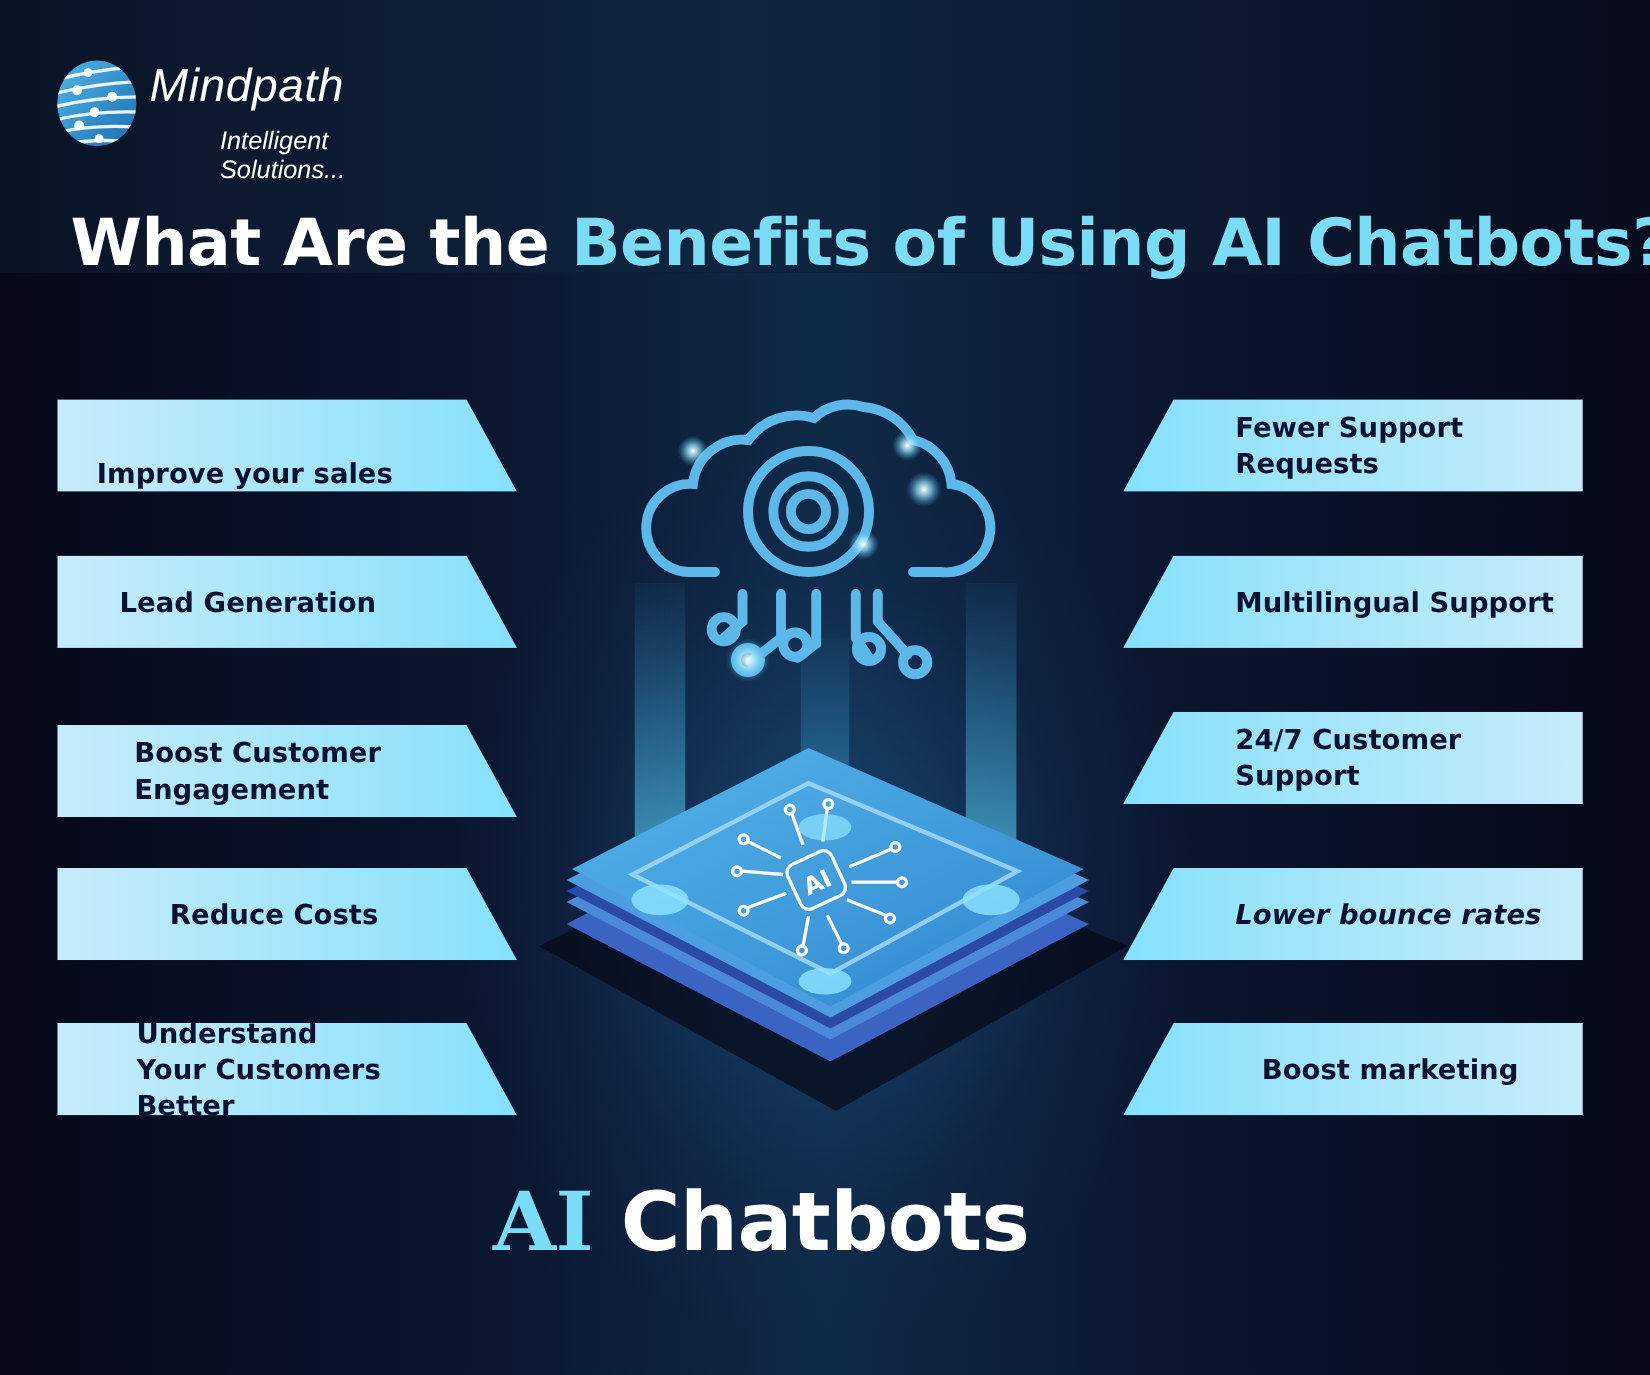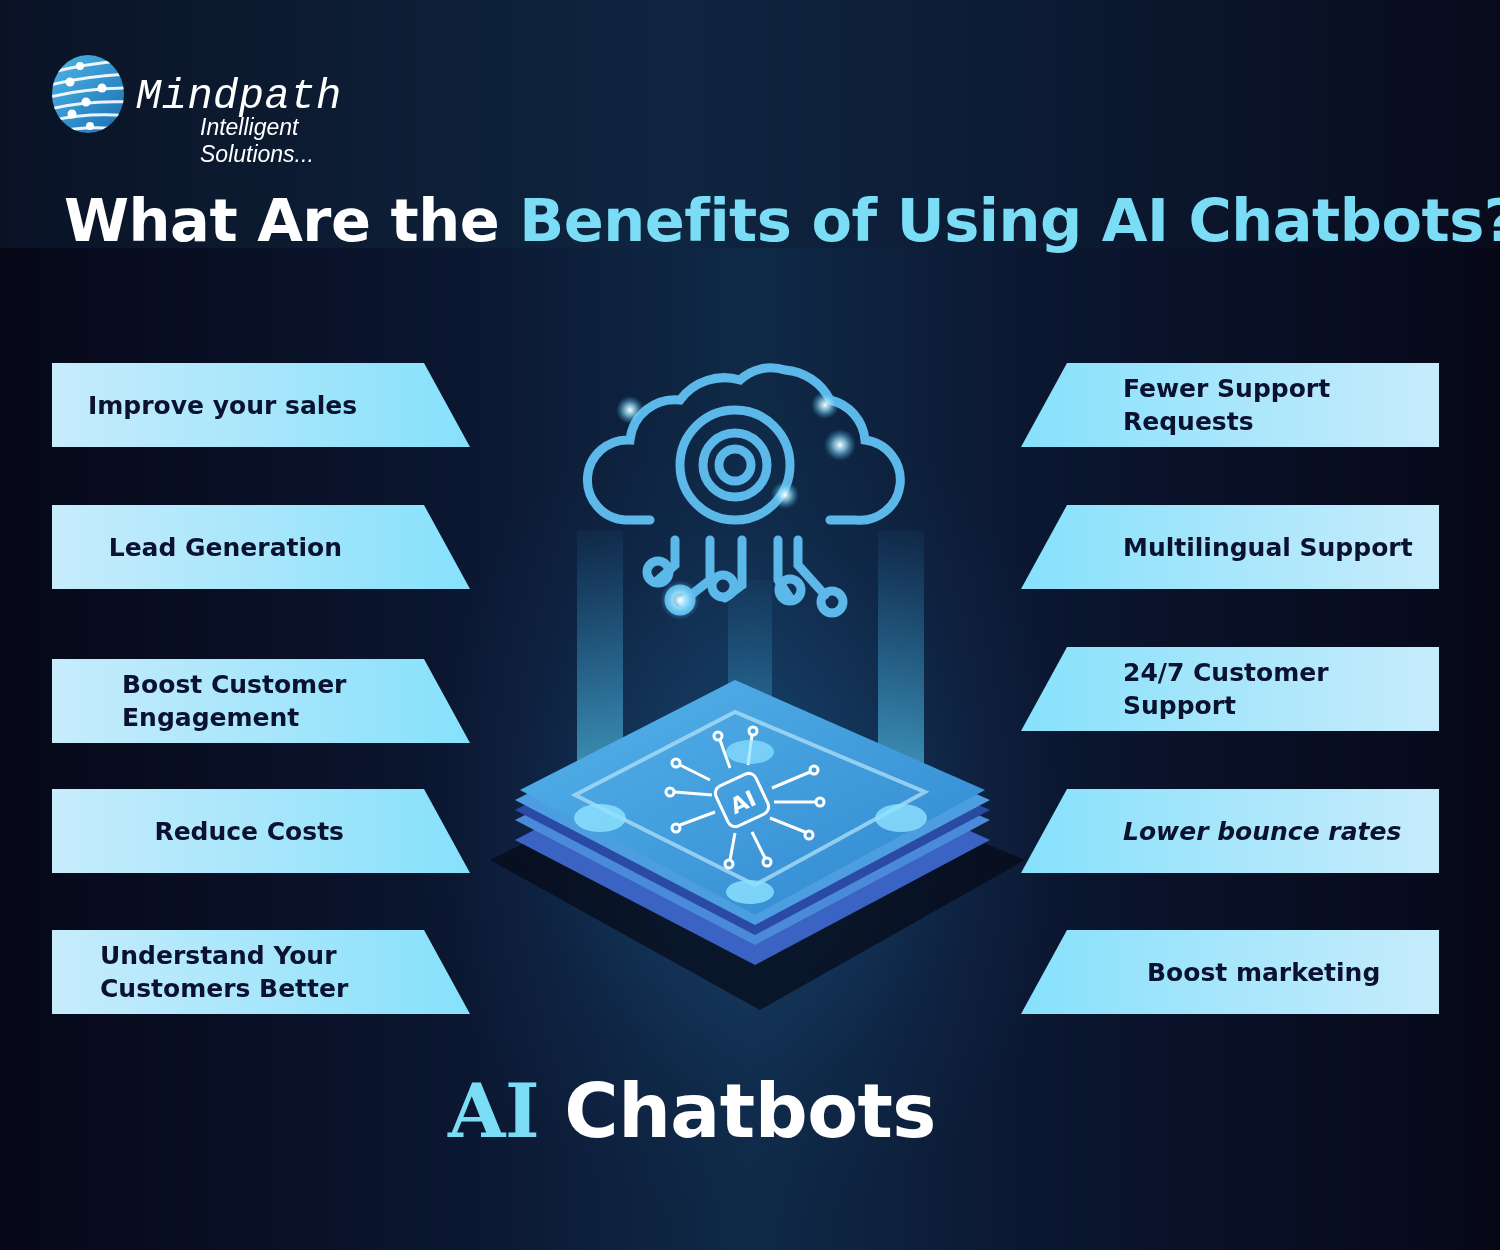--- a/index.html
+++ b/index.html
@@ -18,22 +18,22 @@
       background:
         radial-gradient(ellipse 420px 520px at 750px 560px, rgba(30,90,140,0.55), rgba(20,50,90,0.25) 55%, transparent 80%),
         linear-gradient(90deg, #060818 0%, #0b1630 30%, #0f2a48 50%, #0b1630 70%, #060818 100%);
     }
 
     
     .logo { position: absolute; left: 50px; top: 52px; width: 320px; height: 84px; }
     .logo-globe { position: absolute; left: 0; top: 2px; width: 76px; height: 80px; }
     .logo-name {
       position: absolute; left: 86px; top: 2px;
-      font-family: Liberation Mono, monospace; font-style: italic;
-      font-size: 42px; color: #ffffff; letter-spacing: 0.5px; margin-top: 19px;
+      font-family: Liberation Sans, sans-serif; font-style: italic;
+      font-size: 42px; color: #ffffff; letter-spacing: 0.5px;
     }
     .logo-tag {
       position: absolute; left: 150px; top: 62px;
       font-family: "Liberation Sans", sans-serif; font-style: italic;
       font-size: 23px; color: #ffffff;
     }
 
     
     .title {
       position: absolute; left: 64px; top: 186px; width: 1400px;
@@ -54,21 +54,21 @@
       background: linear-gradient(90deg, #c6ecfb 0%, #a8e6fb 50%, #86e1fb 100%);
       clip-path: polygon(0 0, 372px 0, 418px 84px, 0 84px);
       justify-content: flex-end; padding-right: 118px; text-align: left;
     }
     .card.right {
       left: 1021px;
       background: linear-gradient(90deg, #86e1fb 0%, #a8e6fb 50%, #c6ecfb 100%);
       clip-path: polygon(46px 0, 418px 0, 418px 84px, 0 84px);
       padding-left: 102px; text-align: left;
     }
-    .card.left.align-l { justify-content: flex-start; padding-left: 36px; padding-right: 0; text-align: left; }
+    .card.left.align-l { justify-content: flex-start; padding-left: 36px; padding-right: 0; text-align: left; align-items: flex-end; }
     .card.right.center { padding-left: 126px; }
 
     
     .illus { position: absolute; left: 480px; top: 340px; width: 560px; height: 700px; }
 
     
     .bottom-title {
       position: absolute; left: 0; top: 1068px; width: 1384px; text-align: center;
       font-family: "DejaVu Sans", sans-serif; font-weight: bold;
       font-size: 74px; color: #ffffff; letter-spacing: -0.5px;
@@ -123,21 +123,21 @@
 </div>
 <div class="card left" style="top:505px; padding-right:128px;">
   <span>Lead Generation</span>
 </div>
 <div class="card left" style="top:647px; padding-left:70px;margin-top:12px;">
   <span>Boost Customer Engagement</span>
 </div>
 <div class="card left" style="top:789px; padding-right:126px;">
   <span>Reduce Costs</span>
 </div>
-<div class="card left" style="top:930px; padding-left:48px;">
+<div class="card left" style="top:930px; padding-left:72px;">
   <span>Understand Your Customers Better</span>
 </div>
 
 <div class="card right" style="top:363px; padding-right:80px;">
   <span>Fewer Support Requests</span>
 </div>
 <div class="card right" style="top:505px;">
   <span>Multilingual Support</span>
 </div>
 <div class="card right" style="top:647px; padding-right:80px;">

